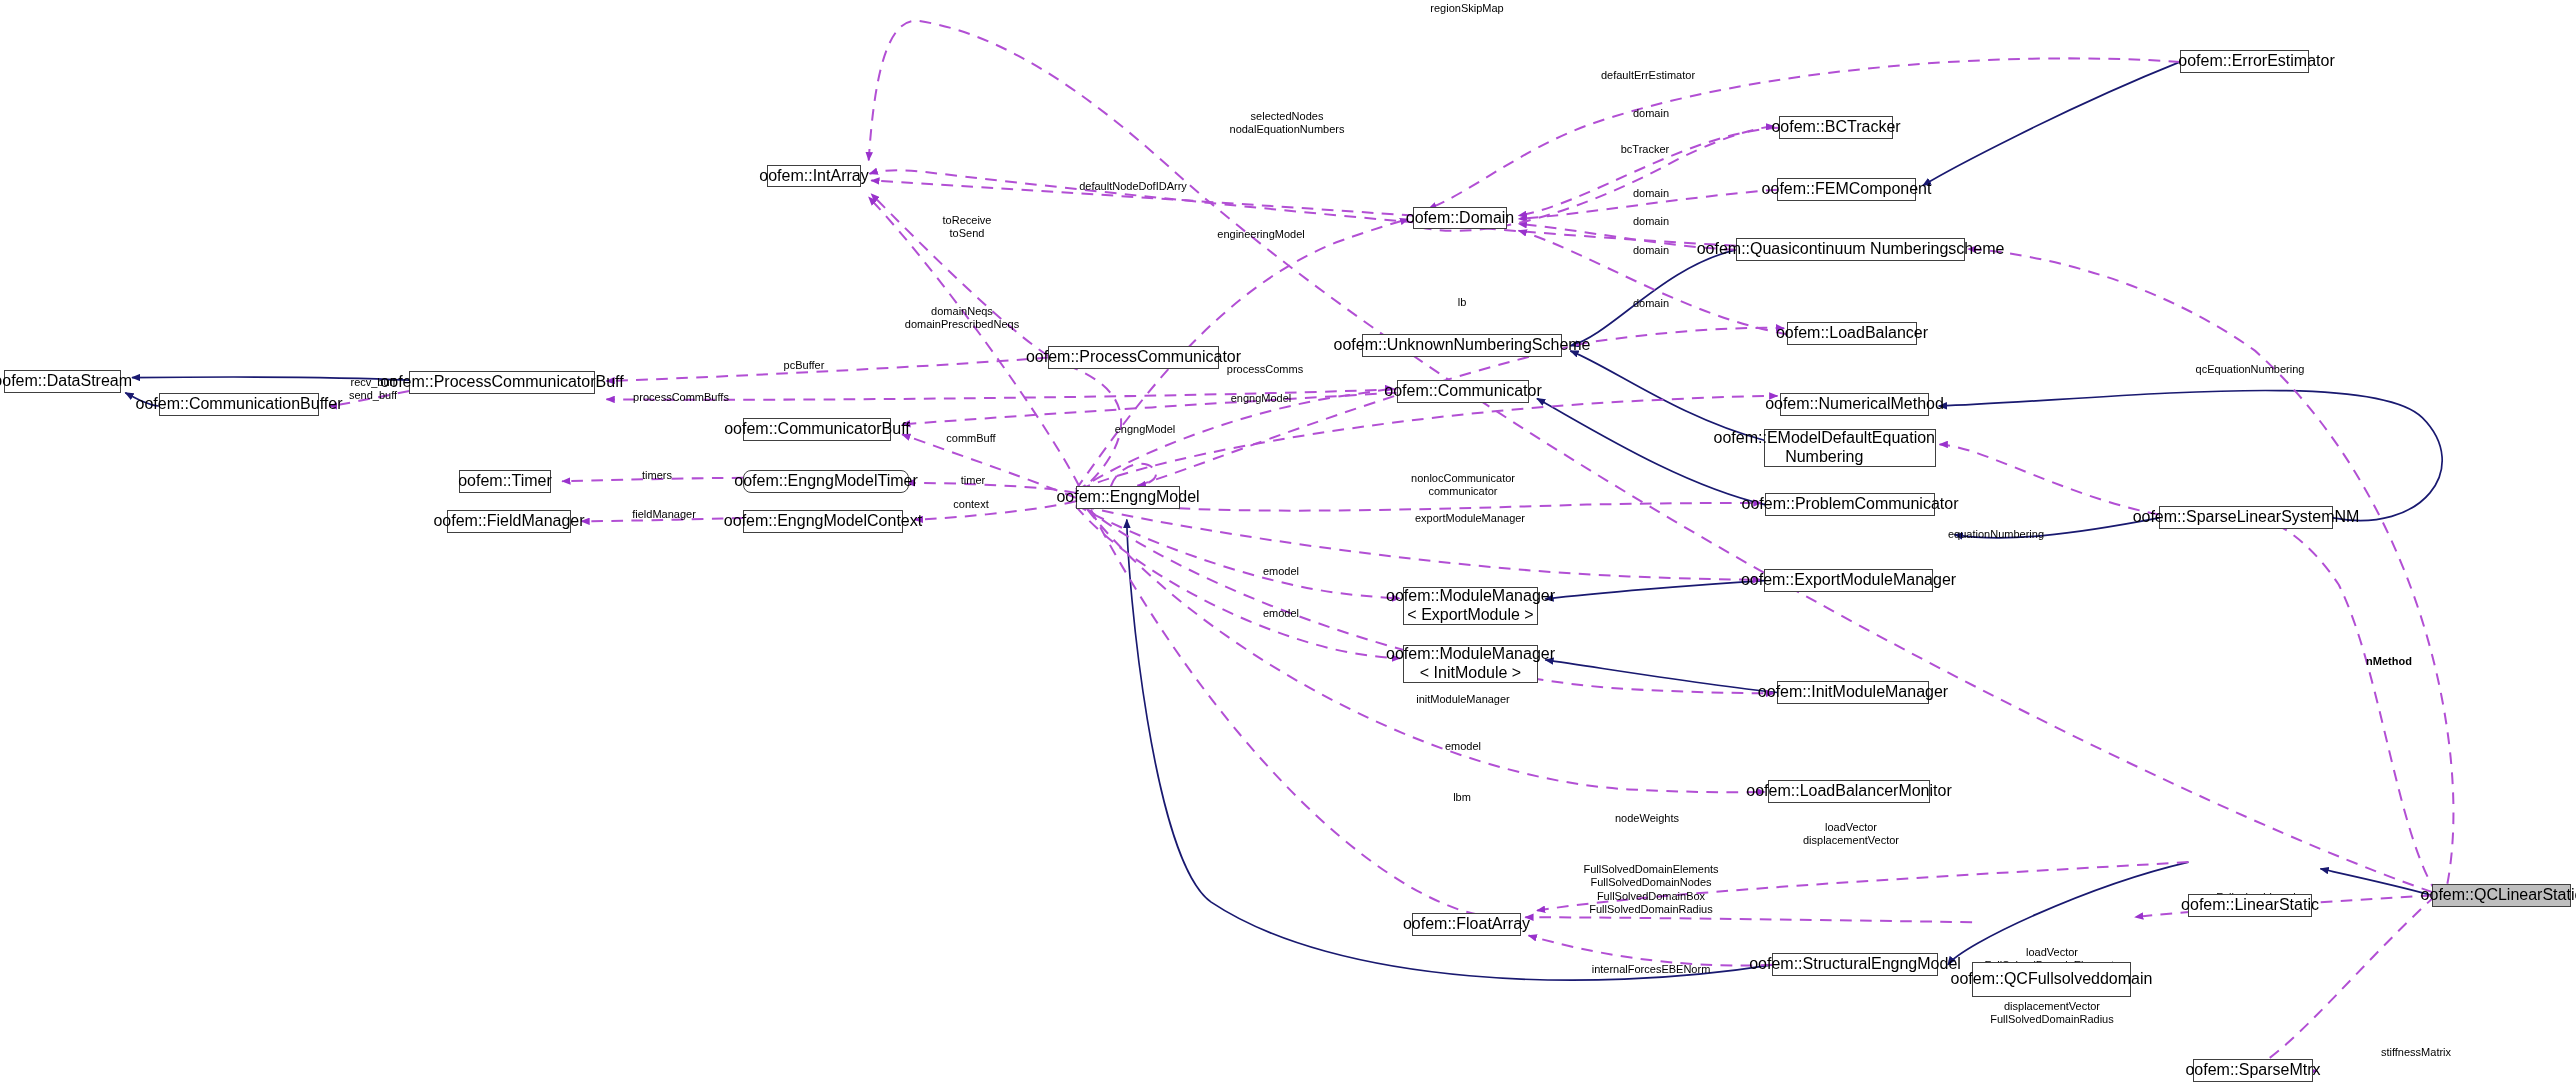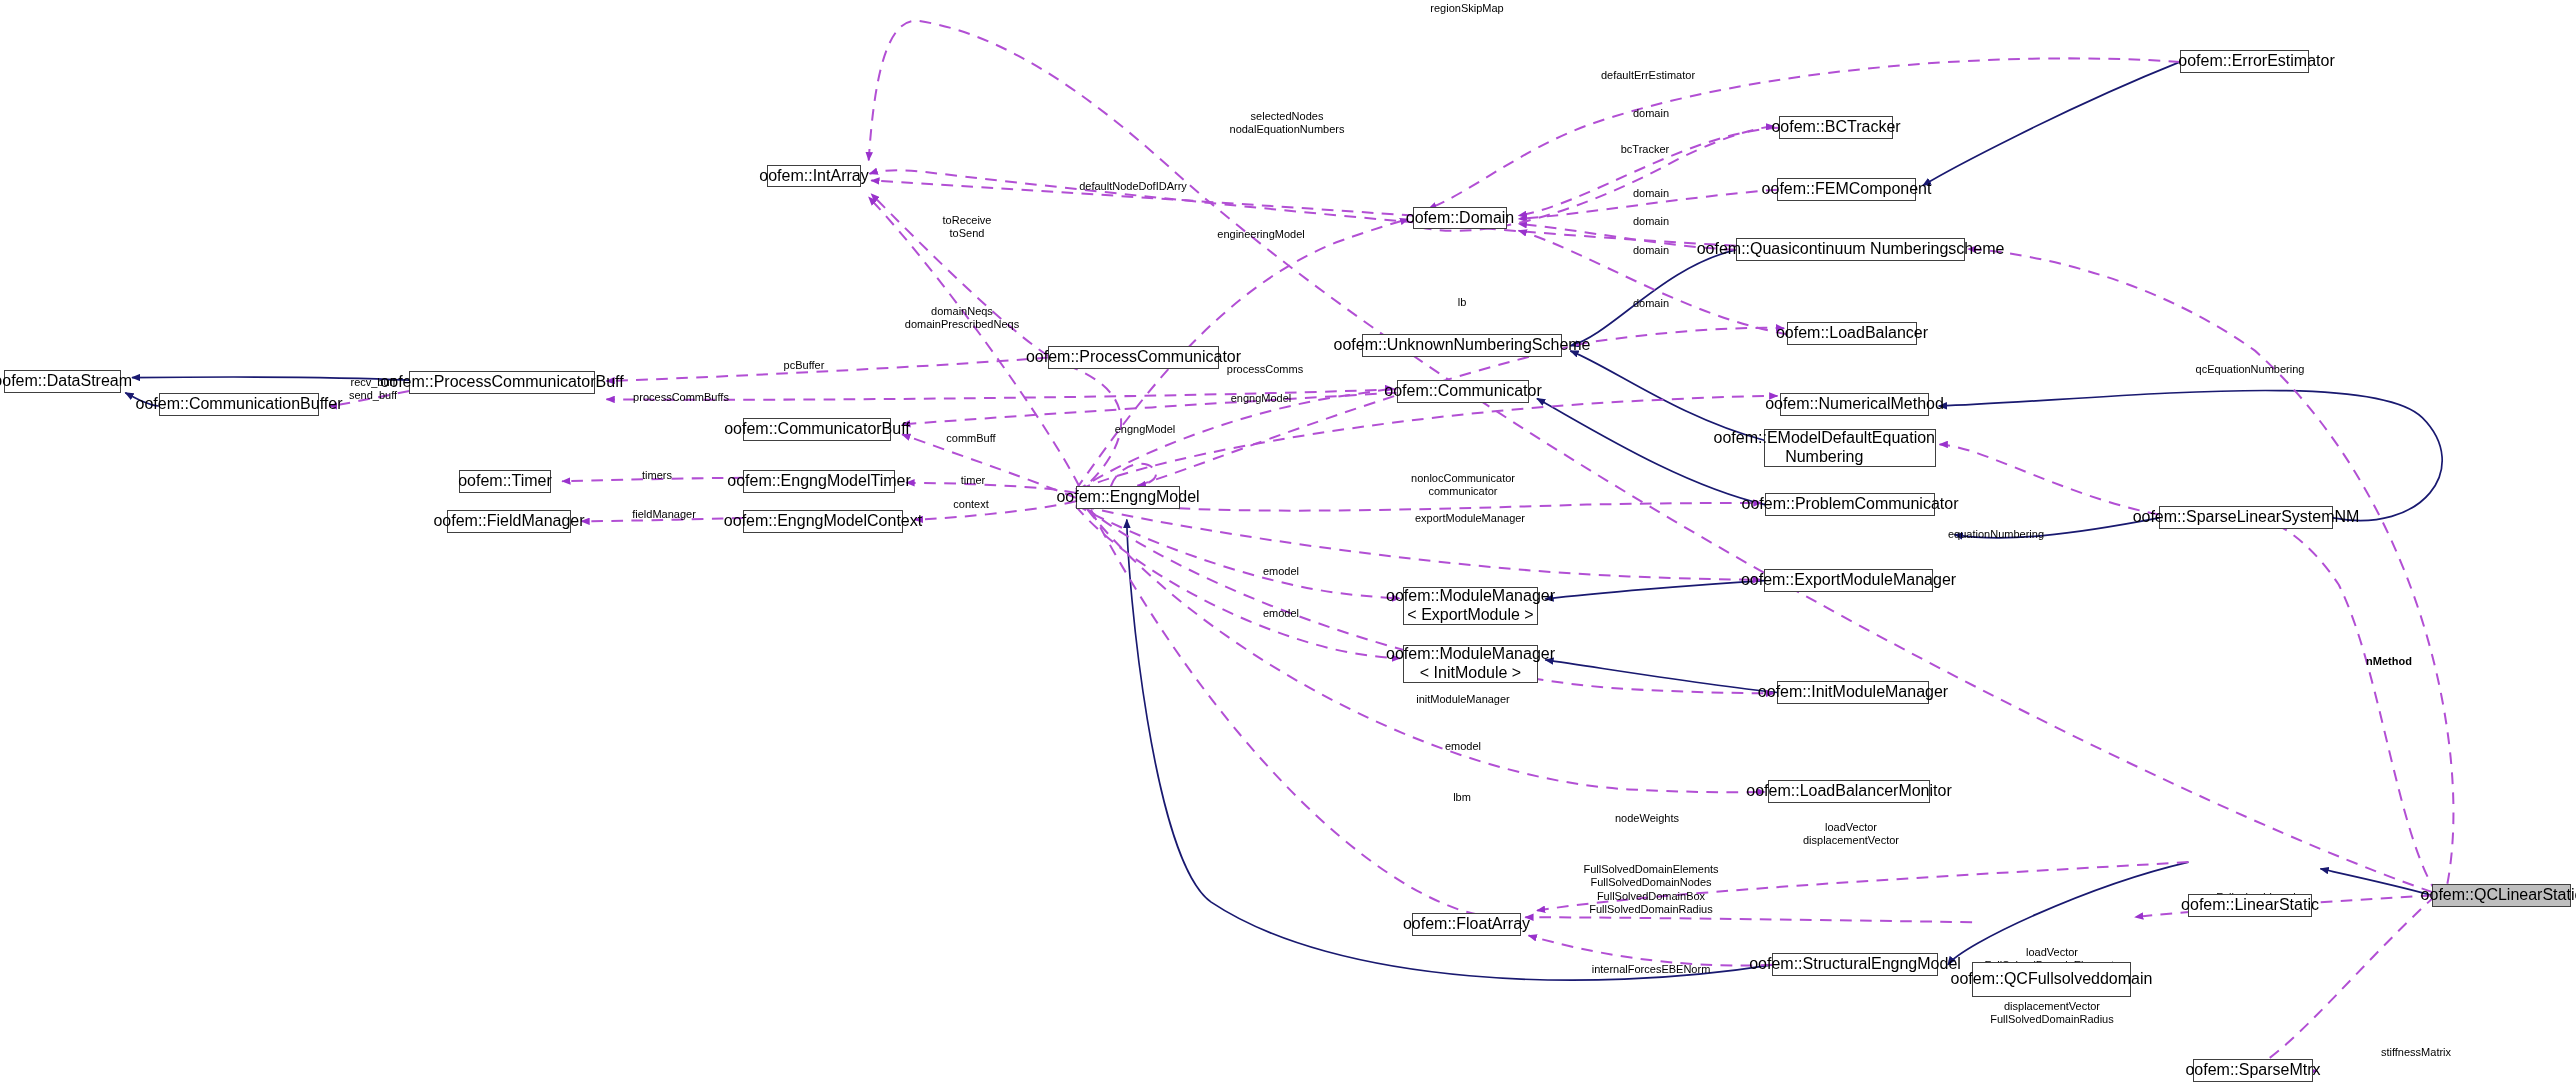--- a/index.html
+++ b/index.html
@@ -130,21 +130,21 @@
       <path d="M1292,586 C1400,540 1700,490 2000,478 C2080,474 2122,474 2128,474"></path>
     </g>
   </svg>
 
   <div class="node" style="left: 4.2px; top: 370px; width: 117px; height: 23.4px;"><span>oofem::DataStream</span></div>
   <div class="node" style="left: 159px; top: 393px; width: 160px; height: 23.4px;"><span>oofem::CommunicationBuffer</span></div>
   <div class="node" style="left: 409px; top: 371px; width: 186px; height: 23.4px;"><span>oofem::ProcessCommunicatorBuff</span></div>
   <div class="node" style="left: 743px; top: 418px; width: 148px; height: 23.4px;"><span>oofem::CommunicatorBuff</span></div>
   <div class="node" style="left: 459px; top: 470px; width: 92px; height: 23.4px;"><span>oofem::Timer</span></div>
   <div class="node" style="left: 447px; top: 510px; width: 124px; height: 23.4px;"><span>oofem::FieldManager</span></div>
-  <div class="node" style="left: 743px; top: 470px; width: 152px; height: 23.4px;"><span>oofem::EngngModelTimer</span></div>
+  <div class="node" style="left: 743px; top: 470px; width: 166px; height: 23.4px; border-radius: 8px;"><span>oofem::EngngModelTimer</span></div>
   <div class="node" style="left: 743px; top: 510px; width: 160px; height: 23.4px;"><span>oofem::EngngModelContext</span></div>
   <div class="node" style="left: 767px; top: 165px; width: 94px; height: 22px;"><span>oofem::IntArray</span></div>
   <div class="node" style="left: 1048px; top: 346px; width: 171px; height: 23.4px;"><span>oofem::ProcessCommunicator</span></div>
   <div class="node" style="left: 1076px; top: 486px; width: 104px; height: 23.4px;"><span>oofem::EngngModel</span></div>
   <div class="node" style="left: 1413px; top: 207px; width: 94px; height: 22px;"><span>oofem::Domain</span></div>
   <div class="node" style="left: 1362px; top: 334px; width: 200px; height: 23.4px;"><span>oofem::UnknownNumberingScheme</span></div>
   <div class="node" style="left: 1397px; top: 380px; width: 132px; height: 23.4px;"><span>oofem::Communicator</span></div>
   <div class="node" style="left: 1779px; top: 116px; width: 114px; height: 23.4px;"><span>oofem::BCTracker</span></div>
   <div class="node" style="left: 1777px; top: 178px; width: 139px; height: 23.4px;"><span>oofem::FEMComponent</span></div>
   <div class="node" style="left: 1736px; top: 238px; width: 229px; height: 23.4px;"><span>oofem::Quasicontinuum Numberingscheme</span></div>

